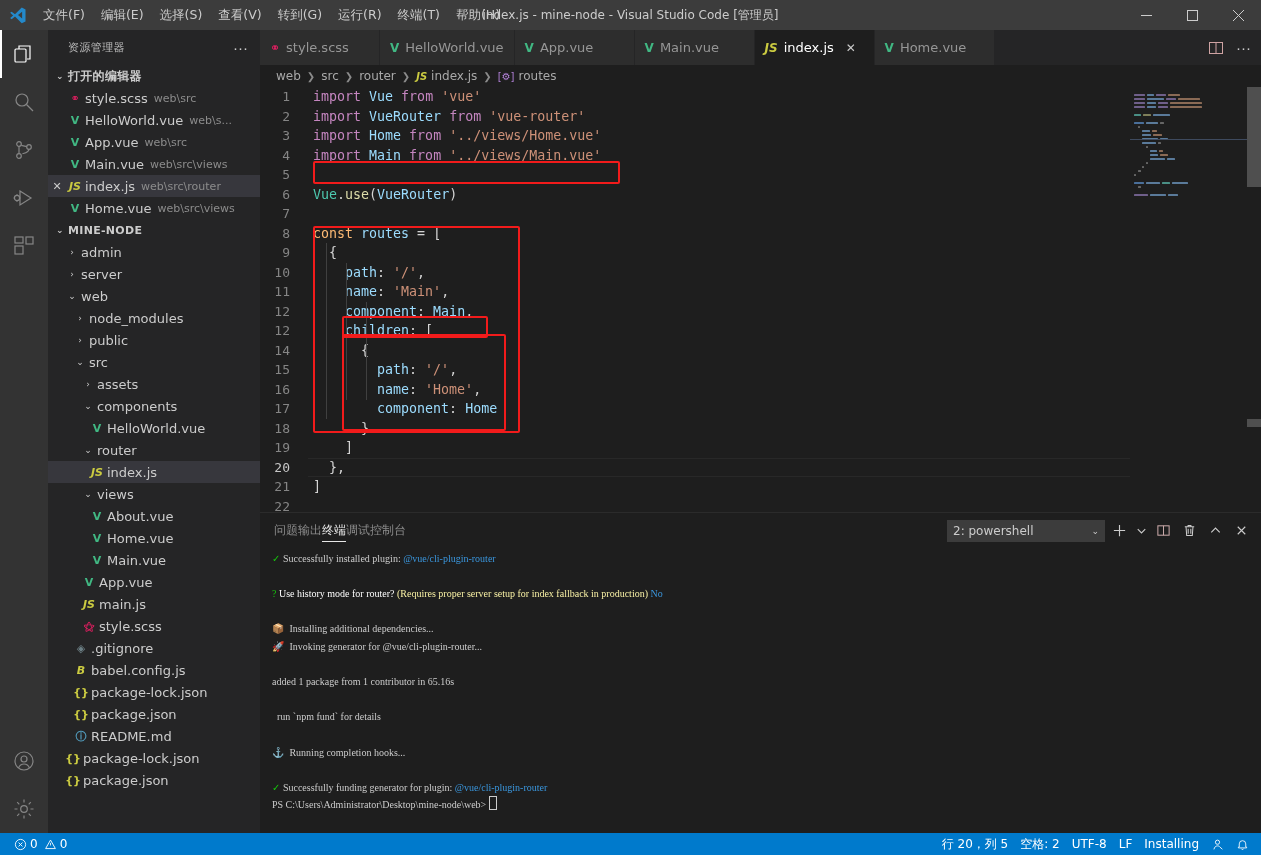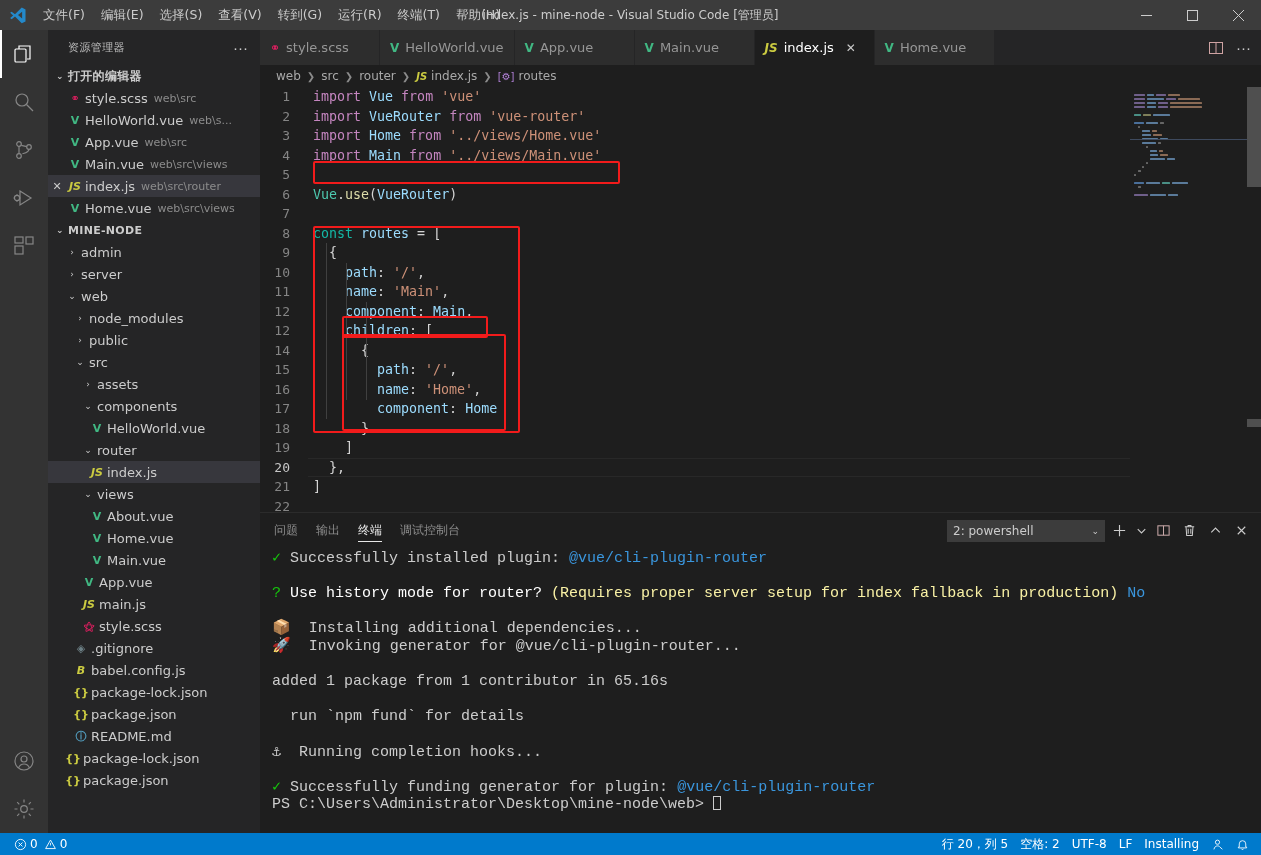--- a/index.html
+++ b/index.html
@@ -148,21 +148,21 @@
   .code-line.current::before { top: 0; }
   .code-line.current::after { bottom: 0; }
   .lnum {
     width: 48px; flex: 0 0 48px; text-align: right; padding-right: 18px;
     color: #858585; font-size: 13px;
   }
   .code-line.current .lnum { color: #c6c6c6; }
   .ltext { white-space: pre; padding-left: 5px; }
 
   
-  .t-kw      { color: #14b8a6; }
+  .t-kw      { color: #fdba74; }
   .t-kw2     { color: #c586c0; }
   .t-var     { color: #9cdcfe; }
   .t-str     { color: #ce9178; }
   .t-fn      { color: #dcdcaa; }
   .t-cls     { color: #4ec9b0; }
   .t-plain   { color: #d4d4d4; }
 
   .indent-guide {
     position: absolute; width: 1px; background: #404040; top: 0; bottom: 0;
   }
@@ -187,42 +187,42 @@
   .editor-scrollbar .thumb2 {
     position: absolute; left: 0; right: 0; top: 332px; height: 8px; background: #4f4f4f;
   }
 
   
   .panel {
     flex: 0 0 321px; background: #1e1e1e; border-top: 1px solid #2b2b2b;
     display: flex; flex-direction: column; min-height: 0;
   }
   .panel-head { height: 35px; display: flex; align-items: center; padding: 0 8px 0 14px; flex: 0 0 35px; }
-  .panel-tabs { display: flex; gap: 18px; height: 35px; align-items: center; }
+  .panel-tabs { display: flex; height: 35px; align-items: center; }
   .ptab {
     font-size: 12px; color: #8c8c8c; height: 35px; line-height: 35px;
     position: relative; cursor: pointer;
     font-family: "DejaVu Sans", "Liberation Sans", sans-serif;
   }
   .ptab.active { color: #e7e7e7; }
   .ptab.active::after { content:''; position:absolute; left:0; right:0; bottom: 6px; height:1px; background:#e7e7e7; }
   .panel-actions { margin-left: auto; display: flex; align-items: center; gap: 2px; }
   .term-select {
     width: 158px; height: 22px; background: #3c3c3c; color: #cccccc;
     font-size: 12px; display: flex; align-items: center; padding: 0 6px;
     font-family: "DejaVu Sans", "Liberation Sans", sans-serif; cursor: pointer;
   }
   .term-select .caret { margin-left: auto; color: #cccccc; font-size: 9px; }
   .pa-btn { width: 24px; height: 24px; display:flex; align-items:center; justify-content:center; color:#cccccc; }
   .pa-btn svg { width: 15px; height: 15px; }
 
   .terminal {
     flex: 1 1 auto; overflow: hidden; padding: 2px 0 0 12px;
-    font-family: Liberation Mono, monospace;
-    font-size: 15px; line-height: 17.6px; color: #cccccc;
+    font-family: Liberation Serif, serif;
+    font-size: 10px; line-height: 17.6px; color: #cccccc;
   }
   .tline { white-space: pre; height: 17.6px; }
   .c-green { color: #16c60c; }
   .c-cyan { color: #3a96dd; }
   .c-yellow { color: #f9f1a5; }
   .c-white { color: #ffffff; }
   .c-grey { color: #cccccc; }
   .cursor-blk { display:inline-block; width:8px; height:14px; border:1px solid #cccccc; vertical-align:-2px; }
 
   

